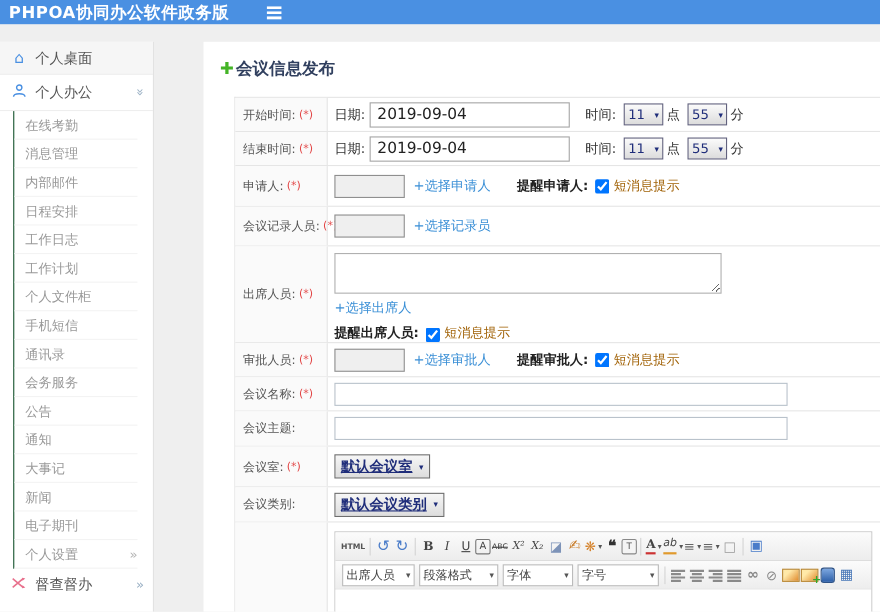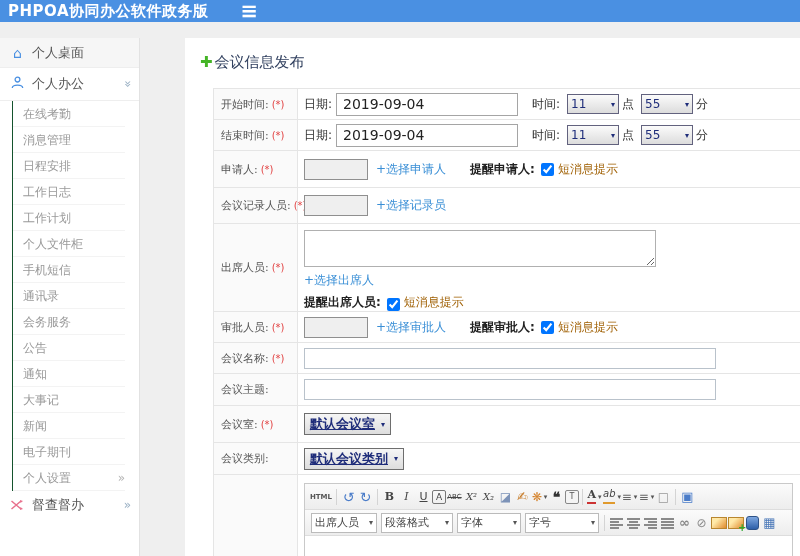--- a/index.html
+++ b/index.html
@@ -27,38 +27,38 @@
     font-size:12px; color:#999; border-bottom:1px solid #f3f3f3; cursor:pointer;
     display:flex; align-items:center; }
   .sub-item .chev { color:#b5b5b5; }
   .side-top.supervise { border-bottom:none; height:28px; color:#555; }
 
   
   .panel { position:absolute; left:185px; top:38px; width:615px; height:518px;
     background:#fff; overflow:hidden; }
   .page-title { display:flex; align-items:center; margin:14px 0 0 15px; height:20px; }
   .plus-icon { color:#44b426; font-size:15px; font-weight:bold; margin-right:2px; }
-  .page-title h1 { font-size:15px; color:#31405f; font-weight:normal; }
+  .page-title h1 { font-size:15px; color:#31405f; font-weight:bold; }
 
   
   .ftable { margin:16px 0 0 28px; width:587px; border-top:1px solid #e5e5e5;
     border-left:1px solid #e5e5e5; }
   .frow { display:flex; border-bottom:1px solid #e5e5e5; }
   .fl { width:84px; background:#fafafa; border-right:1px solid #e5e5e5;
     display:flex; align-items:center; padding-left:7px; font-size:11px; color:#555;
     flex-shrink:0; white-space:nowrap; }
   .req { color:#e24444; margin-left:3px; font-size:10px; }
   .fc { flex:1; display:flex; align-items:center; padding-left:6px;
     font-size:12px; color:#333; min-width:0; }
   .fc.col { flex-direction:column; align-items:flex-start; justify-content:flex-start; }
   .sub { margin-right:4px; white-space:nowrap; }
   .date-input { width:182px; height:23px; border:1px solid #a5a5a5; font-size:14px;
     padding-left:6px; color:#222; font-family:inherit; margin-right:14px; }
   .selbox { display:inline-flex; align-items:center; justify-content:space-between;
-    width:52px; height:20px; padding:0 3px; border:1px solid #62627e;
+    width:36px; height:20px; padding:0 3px; border:1px solid #62627e;
     background:linear-gradient(#fbfbfb,#dcdcdc); color:#1f2d7a; font-size:12px;
     cursor:pointer; margin:0 3px; }
   .selbox .car { font-size:8px; color:#1f2d7a; }
   .small-input { width:64px; height:21px; border:1px solid #8f8f8f; background:#efefef; margin-right:8px; }
   .lnk { color:#3a8fd6; font-size:12px; text-decoration:none; cursor:pointer; white-space:nowrap; }
   .remind { font-weight:bold; color:#222; margin-left:24px; margin-right:6px; white-space:nowrap; }
   .sms { color:#a16207; white-space:nowrap; }
   input[type=checkbox] { width:13px; height:13px; margin-right:4px; }
   .big-textarea { width:352px; height:44px; border:1px solid #b0b0b0; resize:both;
     margin-top:6px; background:#fff; }
@@ -140,20 +140,23 @@
     <span class="chev down">»</span>
   </div>
   <div class="submenu">
     <div class="sub-item">
         <span>在线考勤</span>
       </div>
     <div class="sub-item">
         <span>消息管理</span>
       </div>
     <div class="sub-item">
+        <span>内部邮件</span>
+      </div>
+    <div class="sub-item">
         <span>日程安排</span>
       </div>
     <div class="sub-item">
         <span>工作日志</span>
       </div>
     <div class="sub-item">
         <span>工作计划</span>
       </div>
     <div class="sub-item">
         <span>个人文件柜</span>

